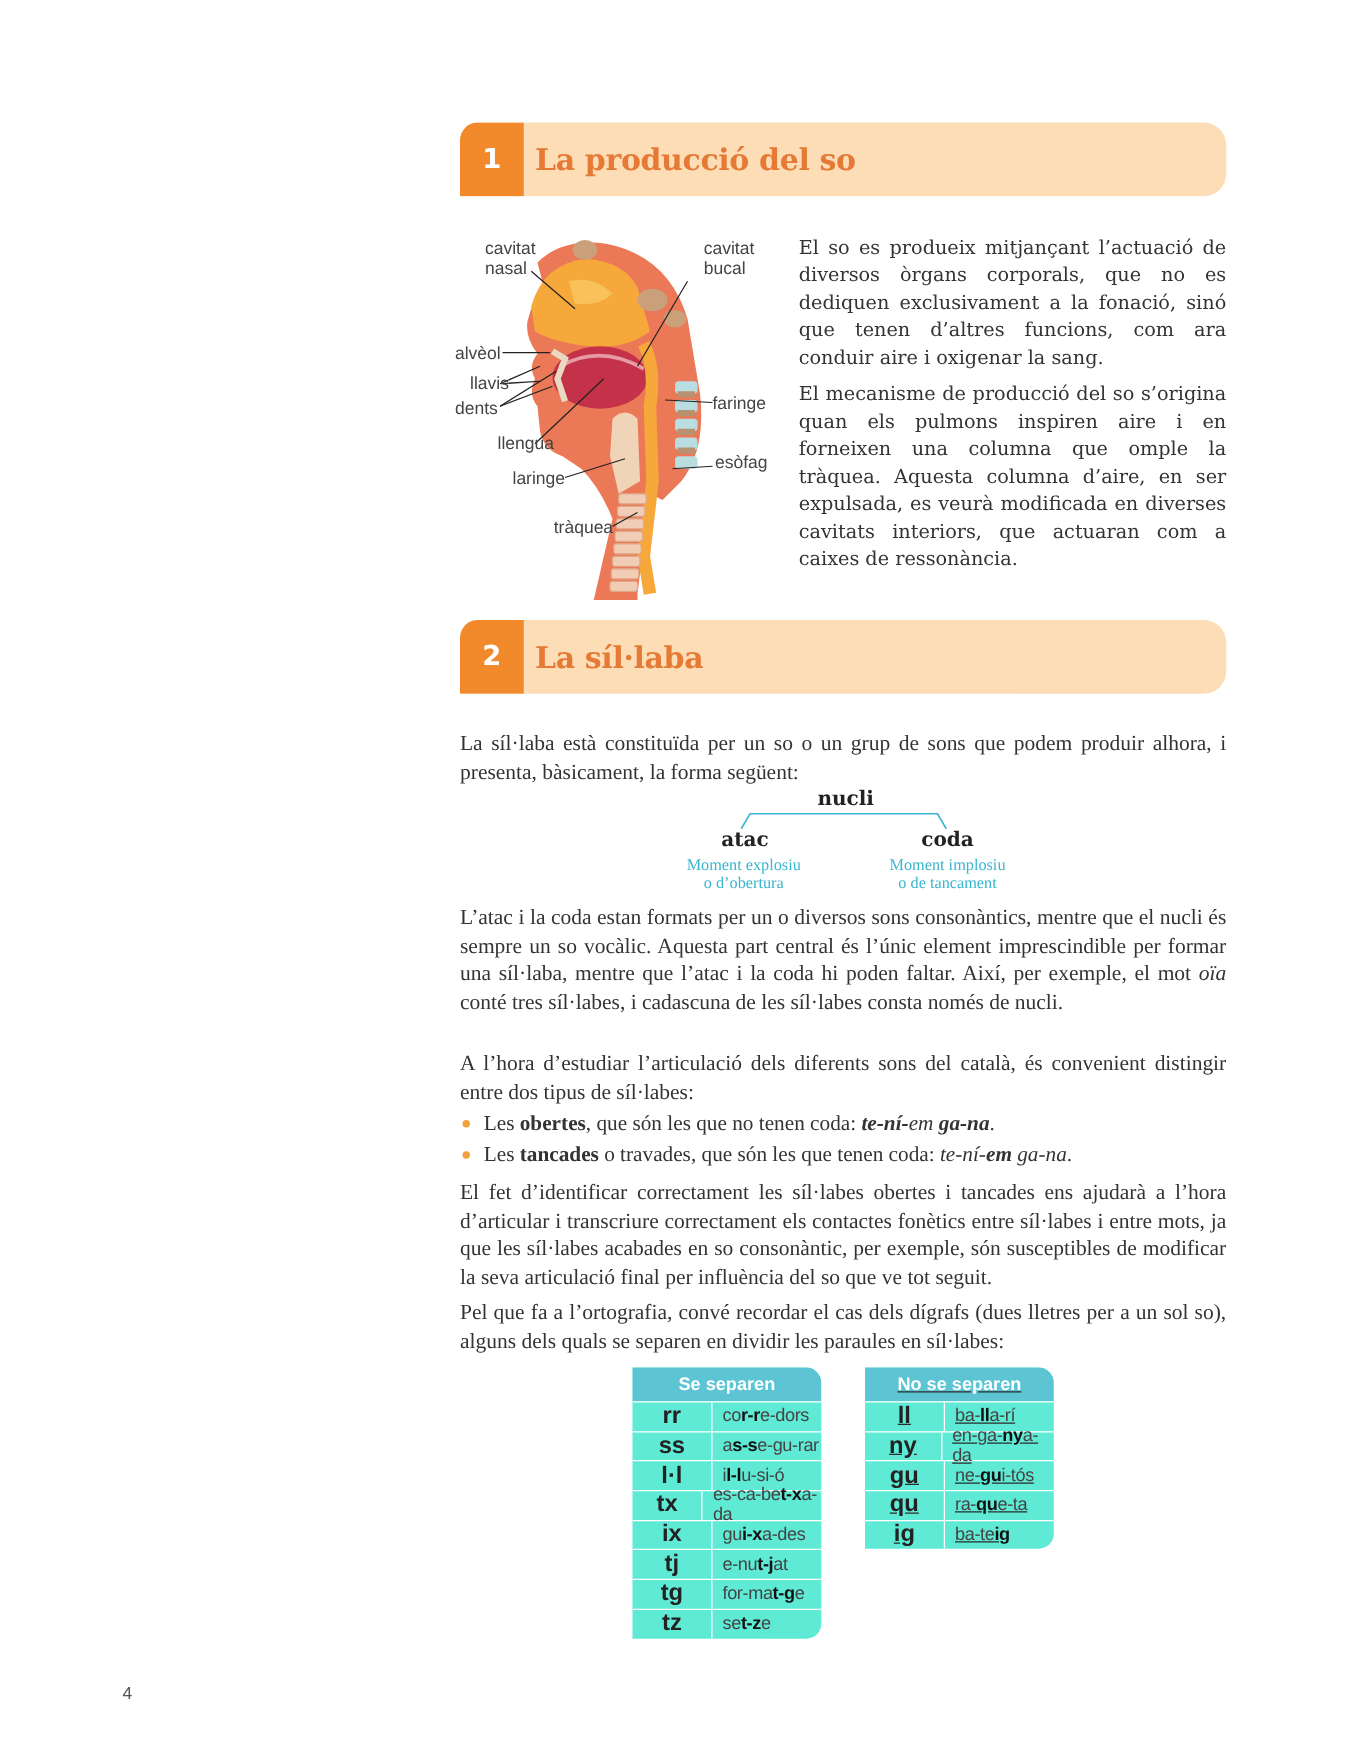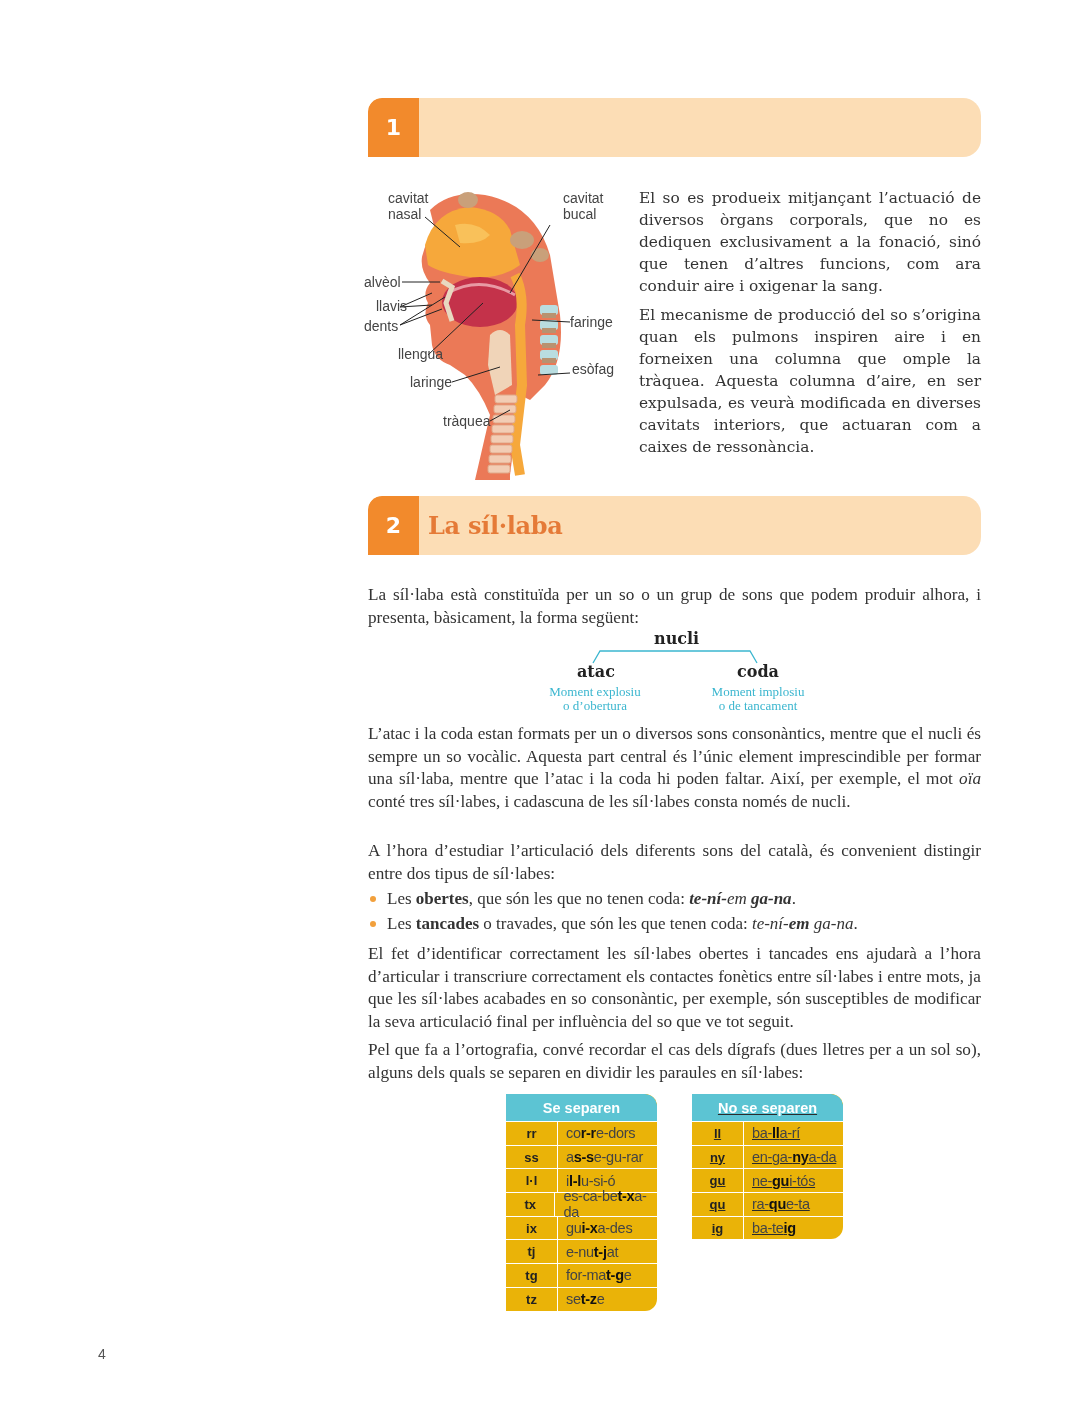--- a/index.html
+++ b/index.html
@@ -41,42 +41,43 @@
   }
 
   
   .syll-word { position: absolute; font-family: "DejaVu Serif", serif; font-weight: bold; font-size: 16px; color: #222; }
   .syll-sub { position: absolute; font-family: "Liberation Serif", serif; font-size: 13px; color: #3bb6cf; text-align: center; line-height: 14px; }
 
   .bullet-line { position: absolute; left: 368px; font-family: "Liberation Serif", serif; font-size: 17px; line-height: 22px; color: #333; }
   .bullet-dot { position: absolute; left: 370px; width: 6px; height: 6px; border-radius: 50%; background: #f2a03c; }
 
   
-  .dtable { position: absolute; border-radius: 0 12px 12px 0; overflow: hidden; background: #eab308; }
+  .dtable { position: absolute; border-radius: 0 12px 12px 0; overflow: hidden; background: #5eead4; }
   .dtable-head {
     height: 27px; background: #5cc4d3; color: #fff; font-family: "Liberation Sans", sans-serif;
     font-weight: bold; font-size: 14.5px; display: flex; align-items: center; justify-content: center;
     border-top-right-radius: 12px;
   }
   .drow { display: flex; height: 23.7px; border-top: 1.5px solid #fff; align-items: center; }
   .dcode {
-    width: 52px; text-align: center; font-family: "Liberation Sans", sans-serif; font-weight: bold;
-    font-size: 13px; color: #222; border-right: 1.5px solid #fff; height: 100%;
+    width: 64px; text-align: center; font-family: "Liberation Sans", sans-serif; font-weight: bold;
+    font-size: 19px; color: #222; border-right: 1.5px solid #fff; height: 100%;
     display: flex; align-items: center; justify-content: center;
   }
   .dex { padding-left: 8px; font-family: "Liberation Sans", sans-serif; font-size: 14.5px; color: #444; letter-spacing: -0.3px; }
   .dex b { color: #111; }
 
   .page-num { position: absolute; left: 98px; top: 1346px; font-family: "Liberation Sans", sans-serif; font-size: 14px; color: #555; }
 </style>
 </head>
 <body>
 
 <div class="section-header" style="top:98px;">
   <div class="section-num">1</div>
+  <div class="section-title">La producció del so</div>
 </div>
 
 <div class="figure">
   <svg width="260" height="295" viewBox="0 0 260 295">
 
     <path d="M70 25 Q90 5 125 10 Q175 20 190 70 L200 130 Q205 175 185 200 L170 215 L160 210 L150 290 L150 295 L115 295 L130 230 Q120 205 105 190 L90 180 Q75 175 72 160 L70 140 Q62 130 68 118 Q62 108 70 98 Q60 85 62 72 Q66 55 75 45 Z" fill="#e8623a" opacity="0.85"></path>
 
     <path d="M65 60 Q75 25 110 22 Q140 25 150 45 L160 80 Q140 95 110 92 Q80 88 68 80 Z" fill="#f6a83b"></path>
     <path d="M95 40 Q115 35 130 50 Q120 60 100 58 Z" fill="#f9c15a"></path>
 

